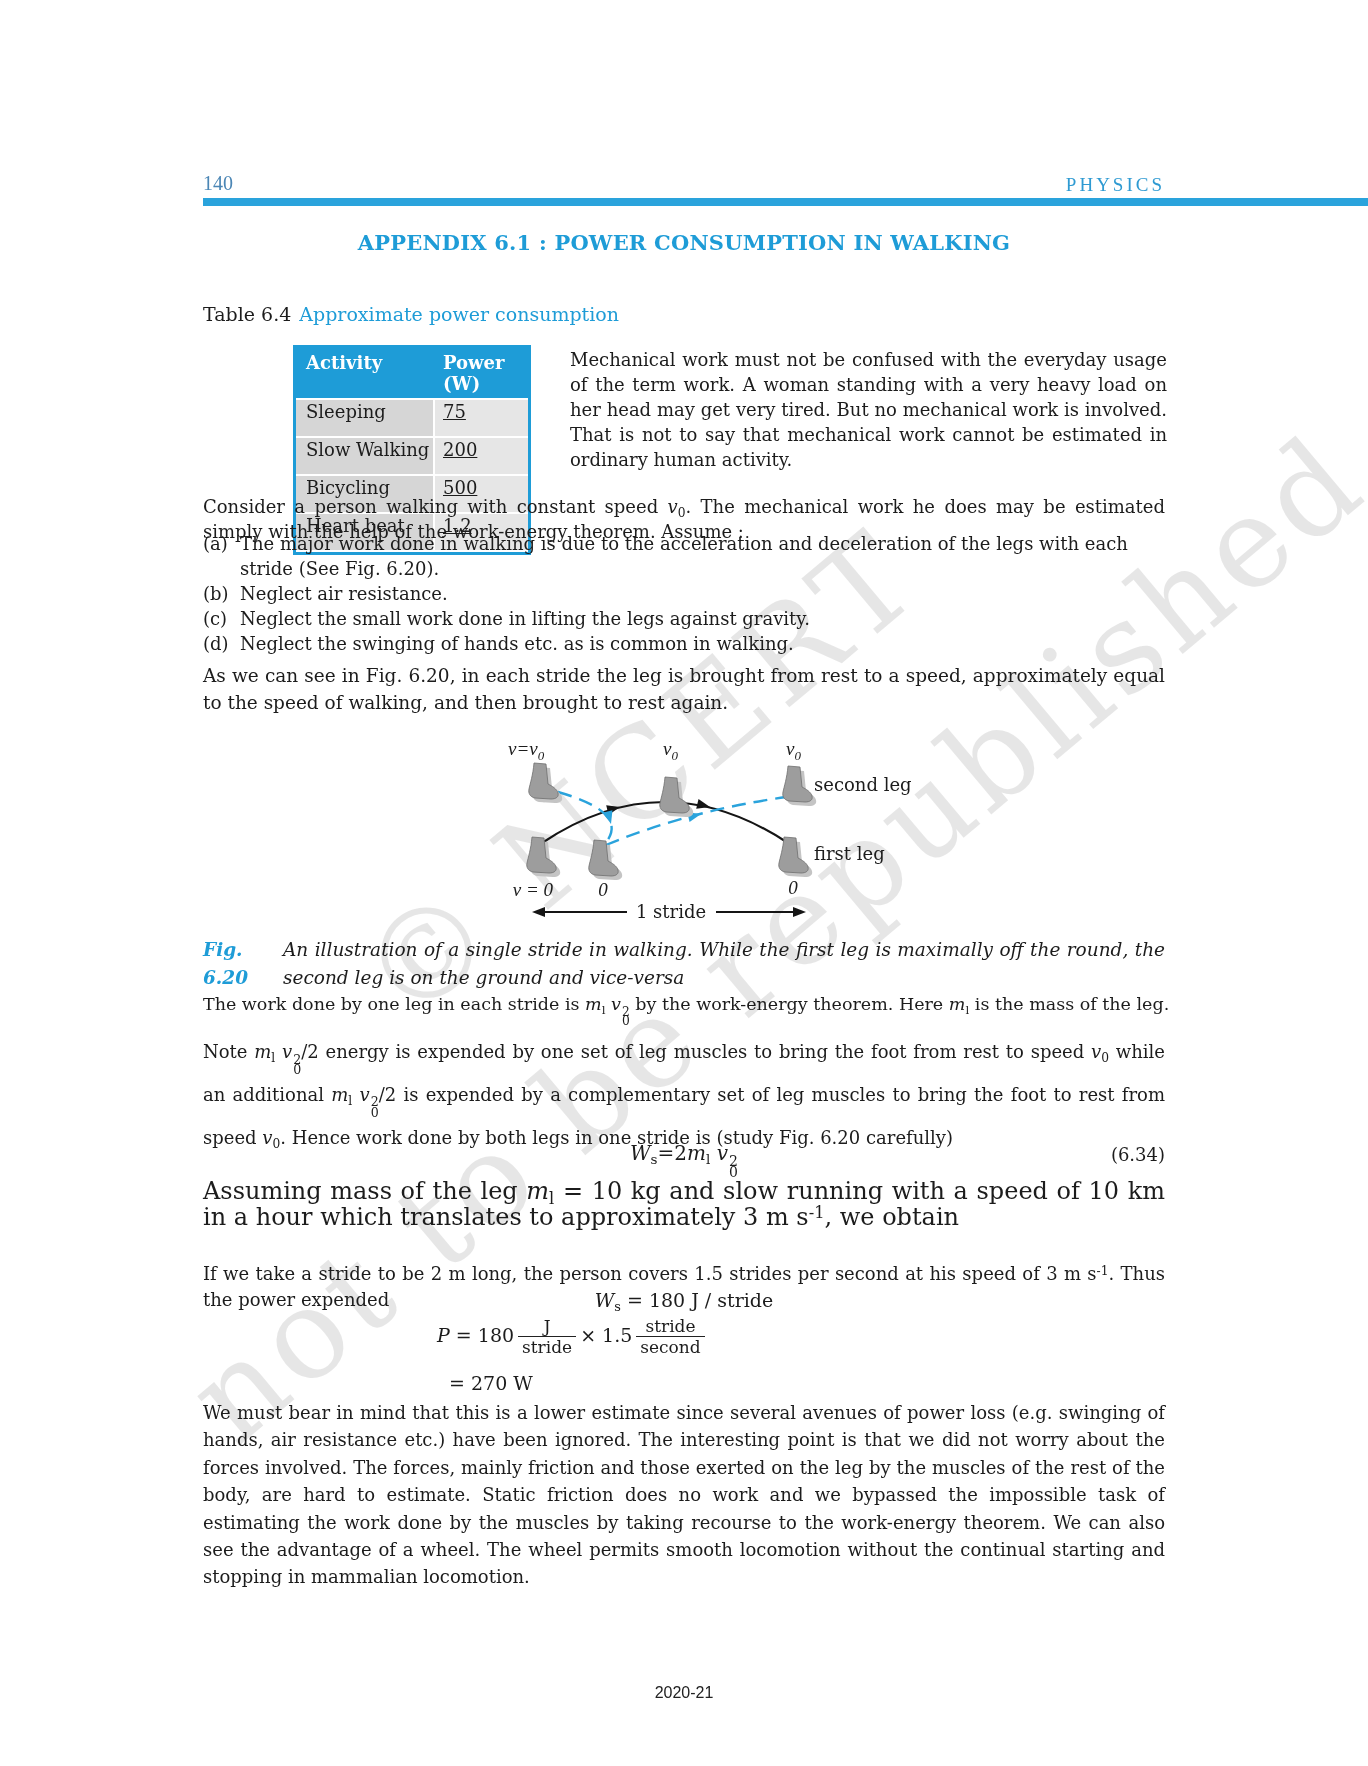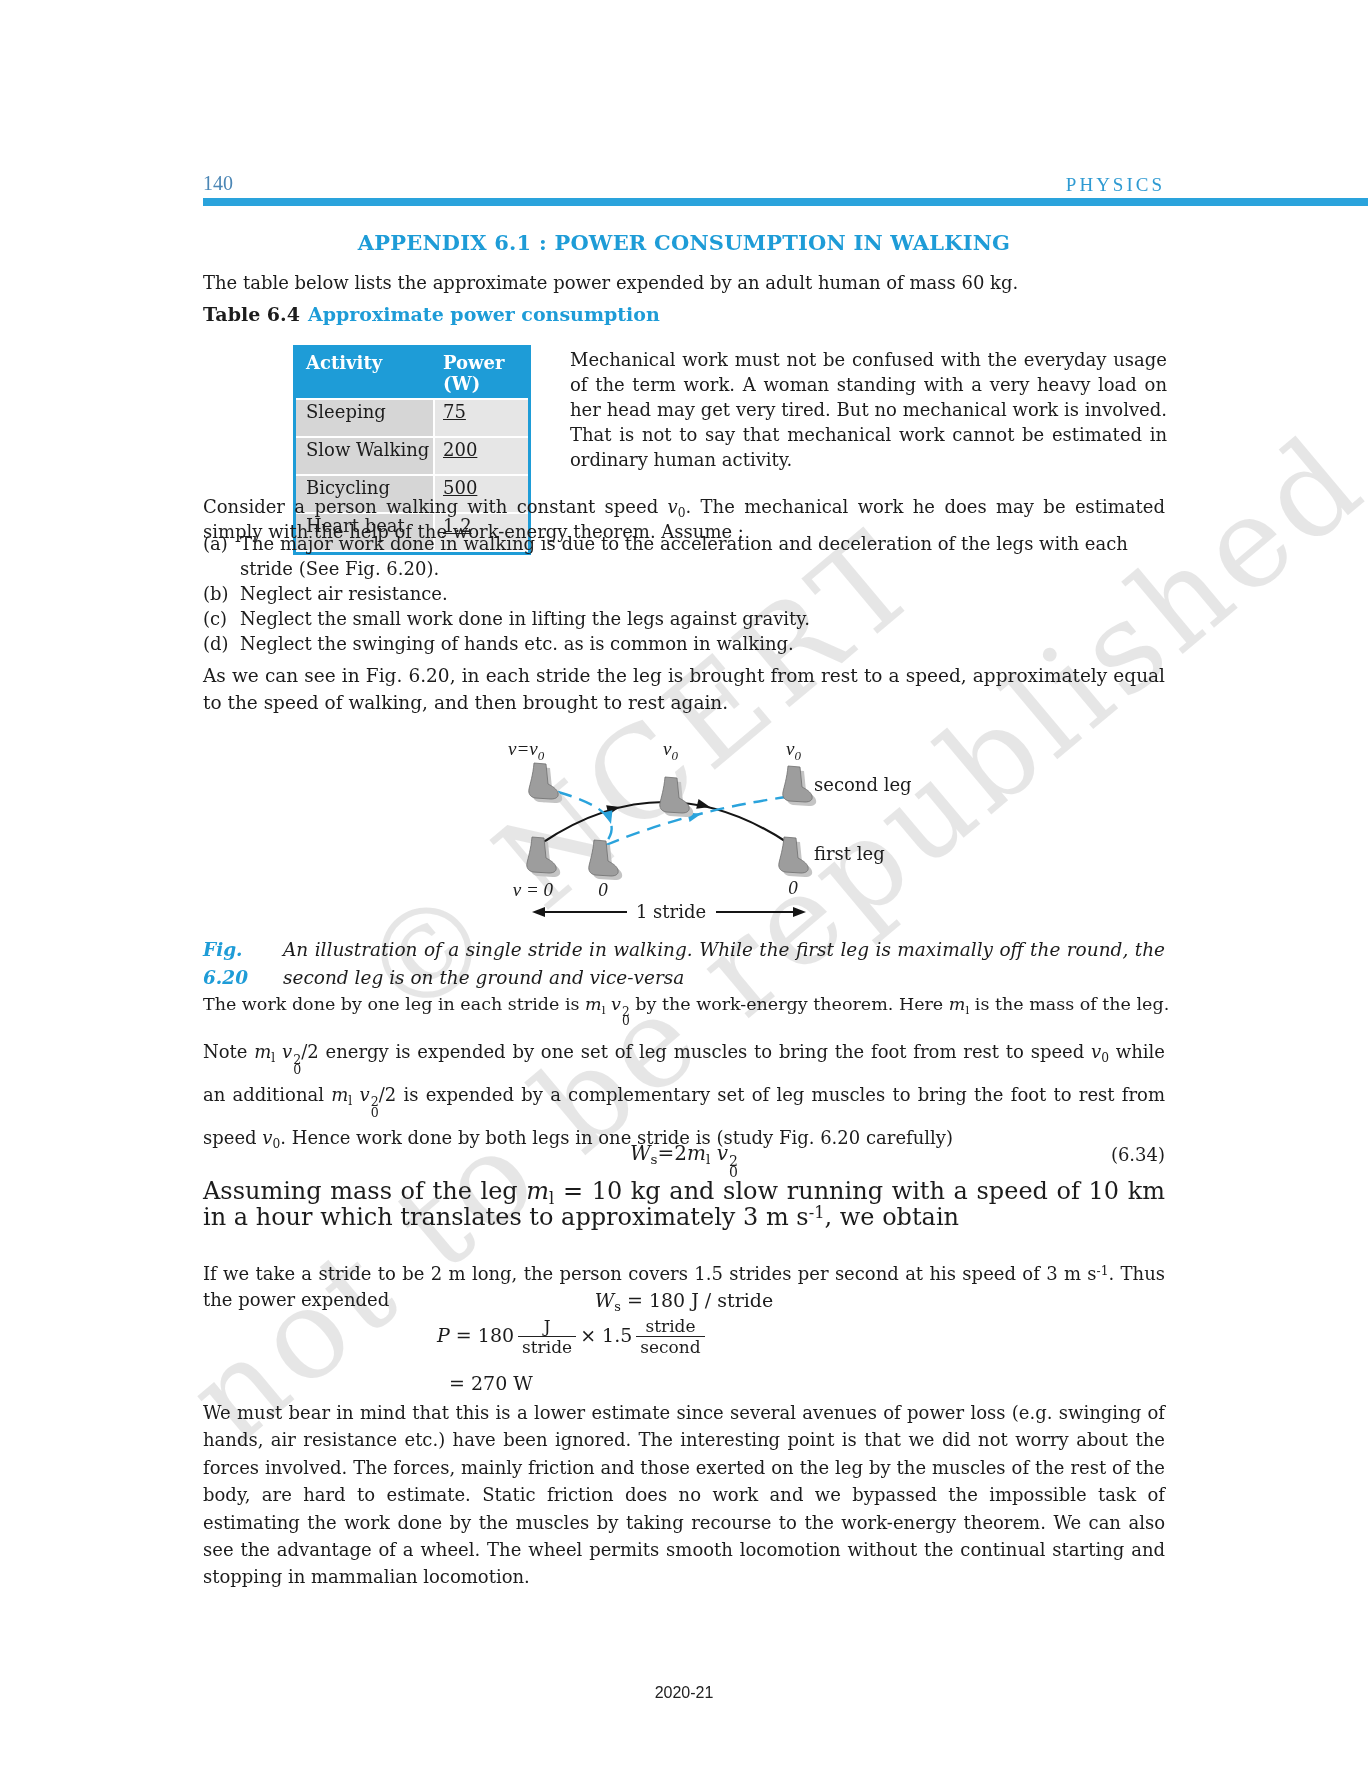--- a/index.html
+++ b/index.html
@@ -12,21 +12,21 @@
              font-family:"DejaVu Serif",serif;white-space:nowrap;}
   
   .pageno{position:absolute;left:203px;top:172px;font-size:20px;color:#4b86b5;
           font-family:"Liberation Serif",serif;}
   .subject{position:absolute;right:203px;top:174px;font-size:19px;letter-spacing:3px;
            color:#2e9ad2;font-family:"Liberation Serif",serif;}
   .bar{position:absolute;left:203px;top:198px;width:1165px;height:8px;background:#2aa3dc;}
   .title{position:absolute;left:203px;top:230px;width:962px;text-align:center;
          font-size:21px;font-weight:bold;color:#1e9cd7;letter-spacing:0.2px;}
   .intro{position:absolute;left:203px;top:272px;width:962px;font-size:18px;}
-  .tablelabel{position:absolute;left:203px;top:303px;font-size:19px;font-weight:bold;}
+  .tablelabel{position:absolute;left:203px;top:303px;font-size:19px;font-weight:normal;}
   .tablelabel .blue{color:#1e9cd7;margin-left:8px;}
   
   .ptable{position:absolute;left:293px;top:345px;width:232px;border:3px solid #1e9cd7;background:#ffffff;}
   .hrow{display:flex;background:#1e9cd7;color:#ffffff;font-weight:bold;font-size:18px;}
   .hcell1{width:139px;padding:4px 0 4px 10px;box-sizing:border-box;}
   .hcell2{flex:1;padding:4px 0 4px 8px;}
   .trow{display:flex;margin-top:2px;font-size:18px;}
   .trow:last-child{margin-bottom:2px;}
   .tcell1{width:137px;background:#d6d6d6;padding:1px 0 14px 10px;box-sizing:border-box;margin-right:2px;}
   .tcell2{flex:1;background:#e6e6e6;padding:1px 0 3px 8px;text-decoration:underline;}
@@ -88,21 +88,20 @@
     <div>© NCERT</div>
     <div>not to be republished</div>
   </div>
 
   <div class="pageno">140</div>
   <div class="subject">PHYSICS</div>
   <div class="bar"></div>
 
   <div class="title">APPENDIX 6.1 : POWER CONSUMPTION IN WALKING</div>
 
-  <div class="intro">The table below lists the approximate power expended by an adult human of mass 60 kg.</div>
 
   <div class="tablelabel"><span>Table 6.4</span><span class="blue">Approximate power consumption</span></div>
 
   <div class="ptable">
     <div class="hrow">
       <div class="hcell1">Activity</div>
       <div class="hcell2">Power (W)</div>
     </div>
     <div class="trow">
       <div class="tcell1">Sleeping</div>

